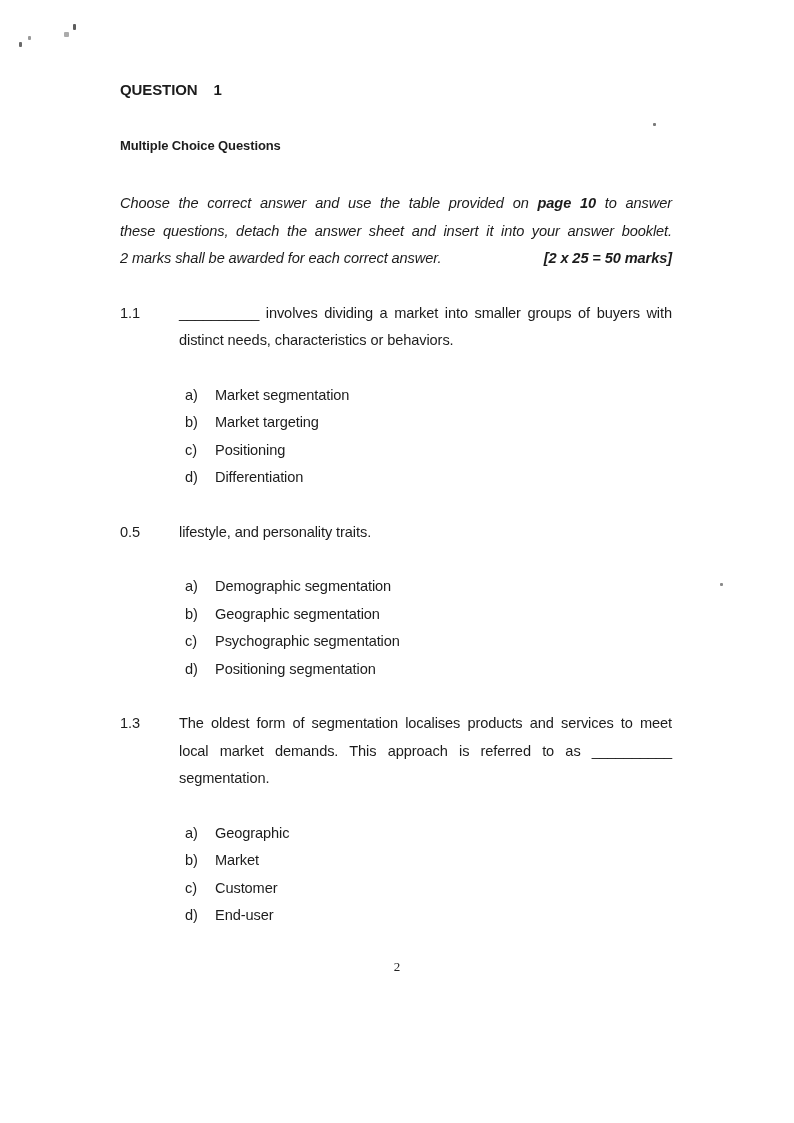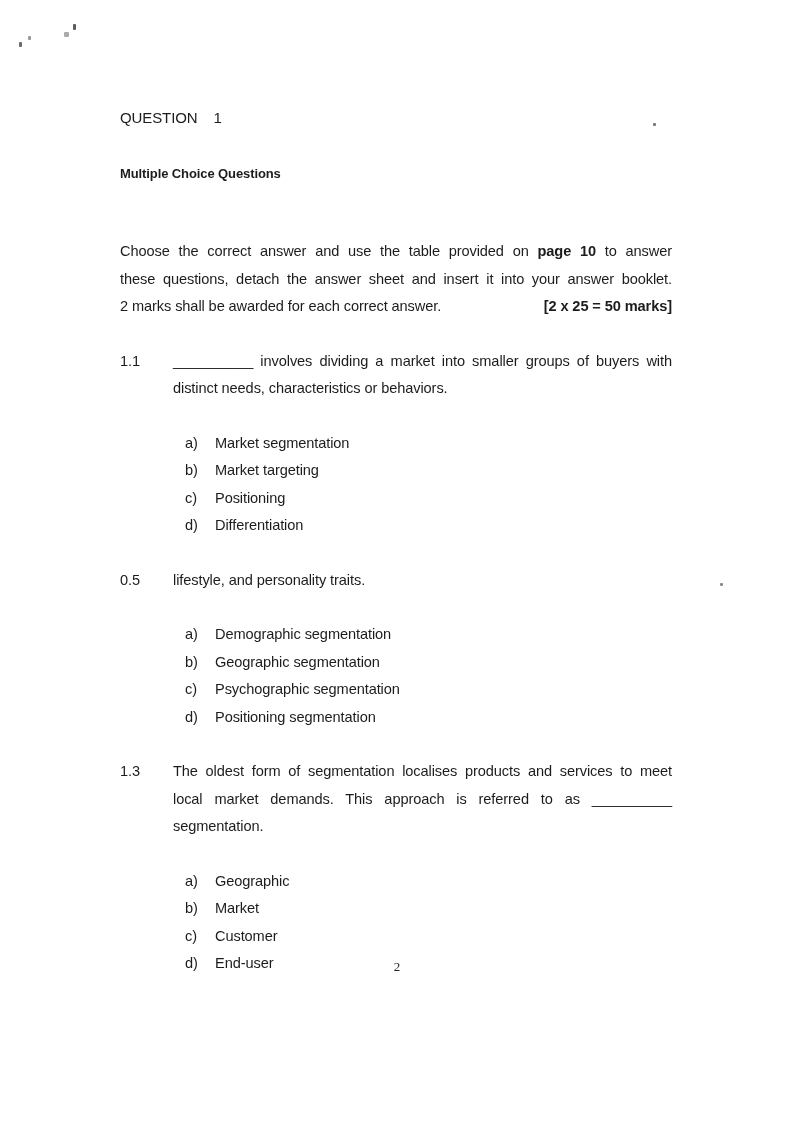--- a/index.html
+++ b/index.html
@@ -19,48 +19,47 @@
   .content {
     position: absolute;
     left: 120px;
     top: 80px;
     width: 552px;
     font-size: 14.6px;
     line-height: 27.5px;
     letter-spacing: -0.1px;
   }
   .q-heading {
-    font-weight: normal;
+    font-weight: bold;
     font-size: 15px;
     line-height: 20px;
     word-spacing: 12px;
-    margin-top: 28px;
   }
   .sub-heading {
     font-weight: bold;
     font-size: 13px;
     line-height: 20px;
     margin-top: 36px;
   }
-  .intro { margin-top: 54px; }
+  .intro { margin-top: 34px; font-style: italic; }
   .line { }
   .just {
     text-align: justify;
     text-align-last: justify;
   }
   .marks-line {
     display: flex;
     justify-content: space-between;
     align-items: flex-end;
   }
   .marks { font-weight: bold; }
   .question { margin-top: 27px; }
   .q-row { display: flex; }
   .q-num { width: 53px; flex-shrink: 0; }
-  .q-stem { flex: 1; min-width: 0; }
+  .q-stem { flex: 1; min-width: 0; margin-left: 6px; }
   .options { margin-left: 65px; margin-top: 27px; }
   .opt { display: flex; }
   .opt-letter { width: 30px; flex-shrink: 0; }
   .page-number {
     position: absolute;
     left: 0;
     right: 0;
     top: 959px;
     text-align: center;
     font-family: "Liberation Serif", serif;

